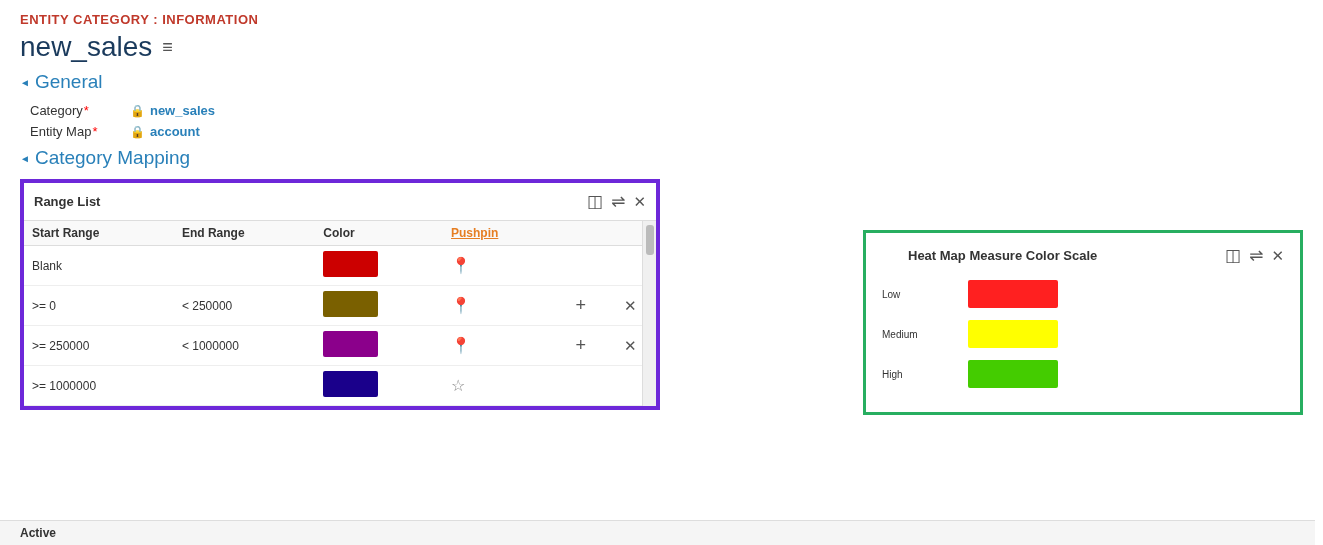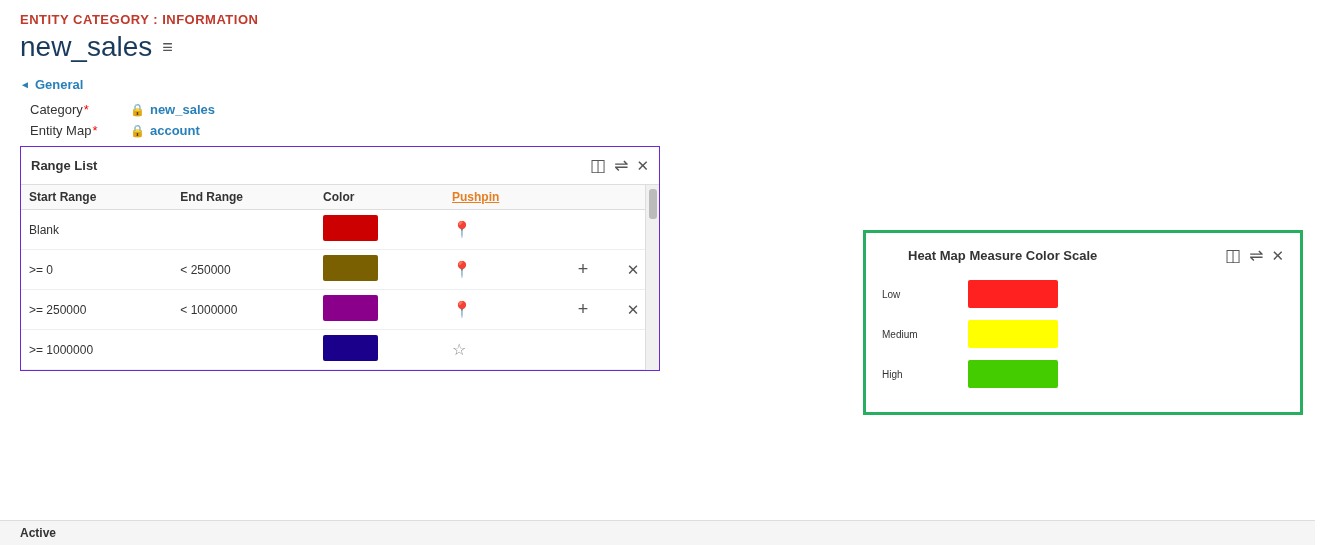--- a/index.html
+++ b/index.html
@@ -36,23 +36,23 @@
       gap: 10px;
       margin-bottom: 6px;
     }
     .hamburger-icon {
       font-size: 18px;
       color: #555;
       cursor: pointer;
     }
     .section-header {
       color: #2980b9;
-      font-size: 13px;
-      font-weight: 700;
-      margin: 14px 0 10px 0;
+      font-size: 19px;
+      font-weight: 400;
+      margin: 8px 0 10px 0;
       display: flex;
       align-items: center;
       gap: 5px;
     }
     .section-header::before {
       content: '◄';
       font-size: 10px;
       color: #2980b9;
     }
     .general-fields {
@@ -79,21 +79,21 @@
       gap: 5px;
       color: #2980b9;
       font-weight: 600;
     }
     .lock-icon {
       font-size: 12px;
       color: #888;
     }
     
     .range-list-container {
-      border: 1px solid #6d28d9;
+      border: 4px solid #6d28d9;
       background: #fff;
       max-width: 640px;
     }
     .range-list-header {
       display: flex;
       align-items: center;
       justify-content: space-between;
       padding: 8px 10px;
       border-bottom: 1px solid #ddd;
     }
@@ -242,20 +242,23 @@
       <div class="field-label">
         <span>Entity Map</span><span class="required">*</span>
       </div>
       <div class="field-value">
         <span class="lock-icon">🔒</span>
         <span>account</span>
       </div>
     </div>
   </div>
 
+  <div class="section-header">
+    <span>Category Mapping</span>
+  </div>
 
   <div class="range-list-container" style="max-width:640px;">
     <div class="range-list-header">
       <span class="range-list-title">Range List</span>
       <div class="range-list-actions">
         <span title="Save" style="font-size:17px;color:#555;">◫</span>
         <span title="Shuffle" style="font-size:17px;color:#555;">⇌</span>
         <span title="Close" style="font-size:15px;color:#555;">✕</span>
       </div>
     </div>

